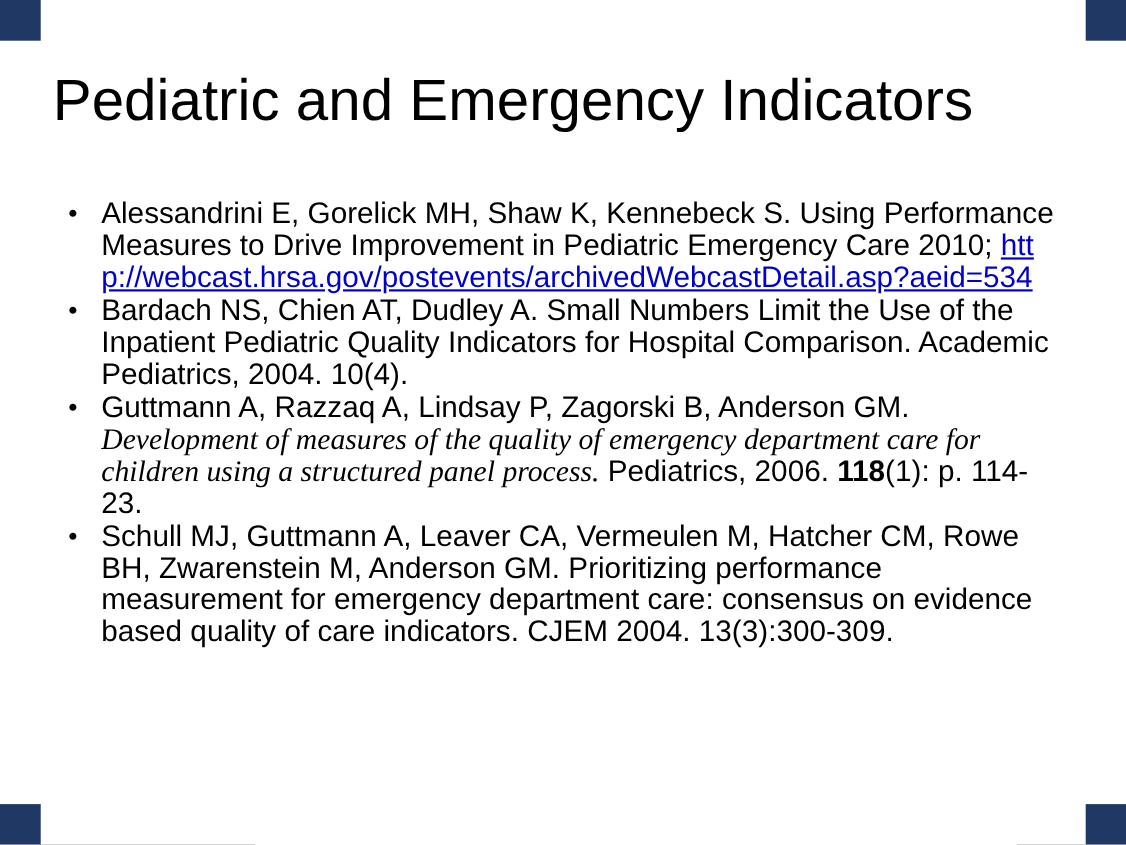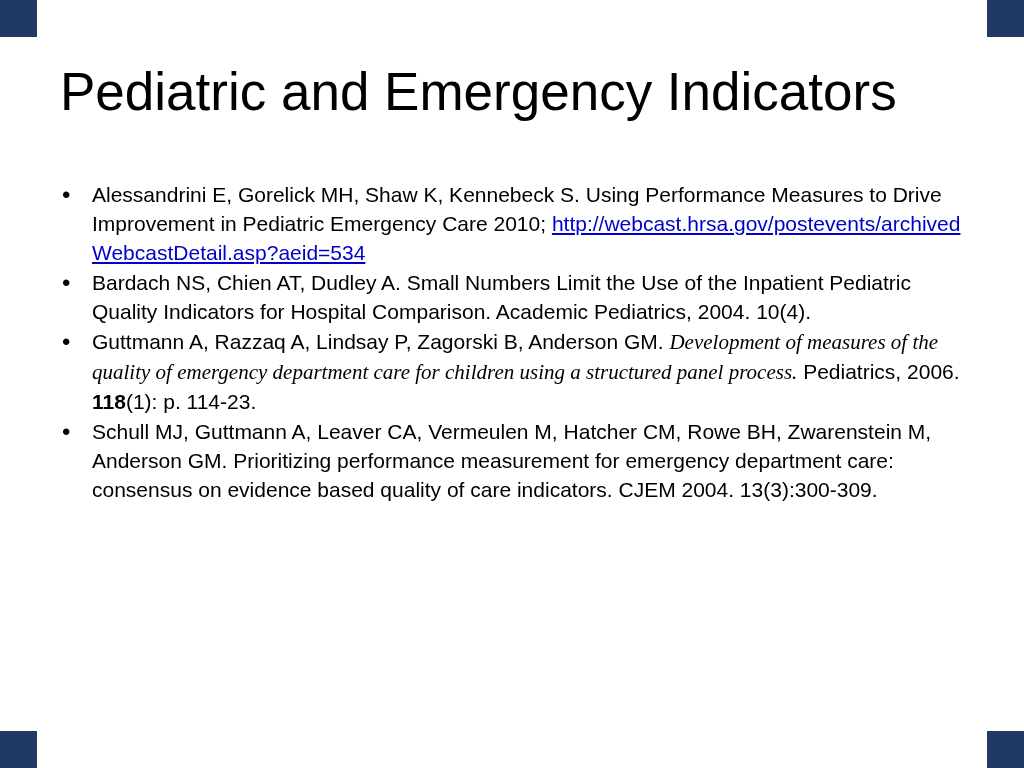--- a/index.html
+++ b/index.html
@@ -23,21 +23,21 @@
     background: var(--corner, #1F3864);
   }
   .corner.tl { top: 0; left: 0; }
   .corner.tr { top: 0; right: 0; }
   .corner.bl { bottom: 0; left: 0; }
   .corner.br { bottom: 0; right: 0; }
 
   .title {
     position: absolute;
     top: 64px;
-    left: 60px;
+    left: 48px;
     right: 40px;
     margin: 0;
     font-size: 53px;
     font-weight: 400;
     color: #000000;
     letter-spacing: 0px;
     line-height: 1.05;
     white-space: nowrap;
   }
 
@@ -57,21 +57,21 @@
   }
   .bullet .dot {
     flex: 0 0 30px;
     font-size: 24px;
     line-height: 29px;
     color: #000000;
     padding-top: 0;
   }
   .bullet .text {
     flex: 1 1 auto;
-    font-size: 21px;
+    font-size: 27px;
     line-height: 29px;
     color: #000000;
     overflow-wrap: break-word;
   }
   .seg.normal { font-style: normal; font-weight: 400; }
   .seg.italic { font-style: italic; font-weight: 400; font-family: Liberation Serif, serif; }
   .seg.bold   { font-style: normal; font-weight: 700; }
   a.seg.link {
     color: var(--link, #0000CC);
     text-decoration: underline;

